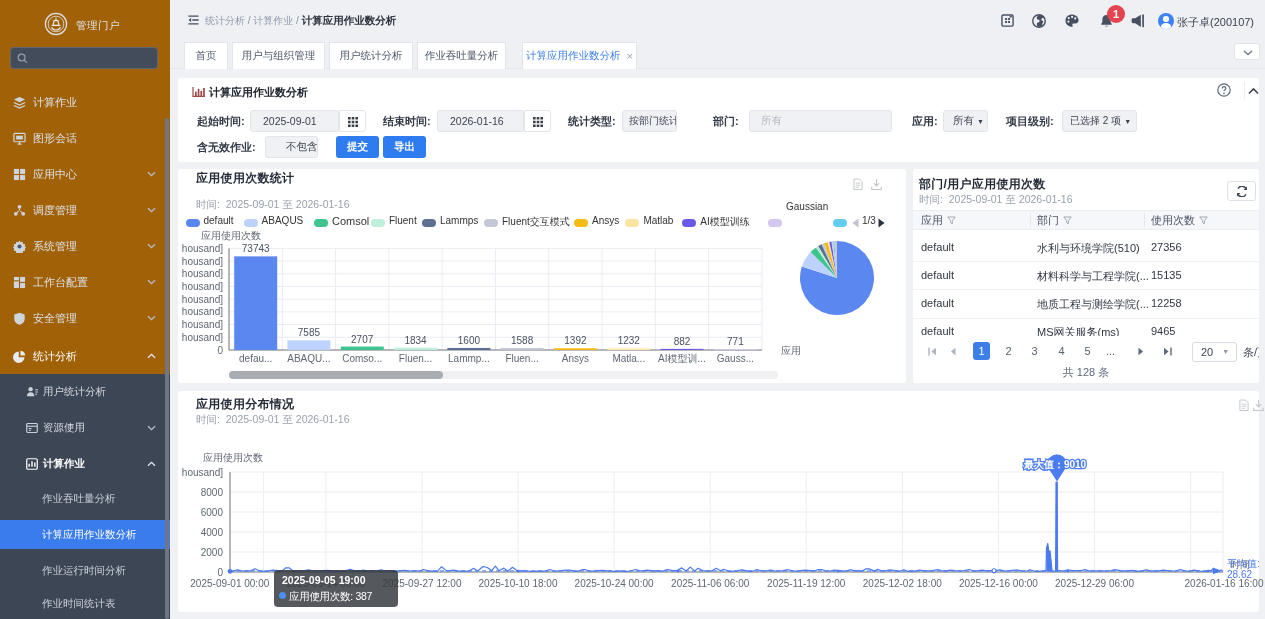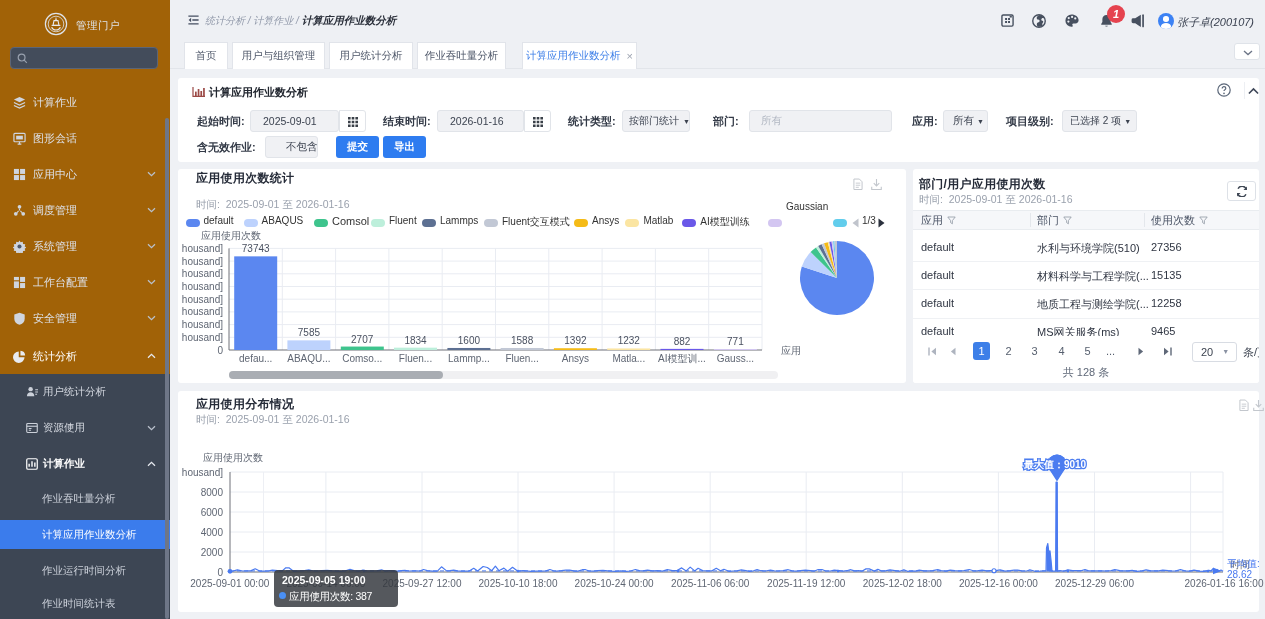--- a/index.html
+++ b/index.html
@@ -10,21 +10,21 @@
 
 #sidebar{position:absolute;left:0;top:0;width:170px;height:619px;background:#a16207;overflow:hidden;}
 #sidebar .item{position:absolute;left:0;width:170px;height:36px;display:flex;align-items:center;color:#dde1e9;font-size:11px;}
 #sidebar .item .ic{width:13px;height:13px;margin-left:13px;margin-right:7px;flex:none;}
 #sidebar .chev{position:absolute;right:14px;}
 #subwrap{position:absolute;left:0;top:374px;width:170px;height:245px;background:#3d4654;}
 .sub2{position:absolute;left:0;width:170px;height:36px;display:flex;align-items:center;color:#d6dae2;font-size:10.5px;}
 .sub2 .ic{width:12px;height:12px;margin-left:26px;margin-right:5px;flex:none;}
 .sub3{position:absolute;left:0;width:170px;height:30px;display:flex;align-items:center;color:#ccd1da;font-size:10.5px;padding-left:42px;}
 
-#topbar{position:absolute;left:170px;top:0;width:1095px;height:30px;background:#eef0f4;font-style:italic;}
+#topbar{position:absolute;left:170px;top:0;width:1095px;height:30px;background:#eef0f4;}
 #tabstrip{position:absolute;left:170px;top:30px;width:1116px;height:39px;background:#eef0f4;border-bottom:1px solid #e2e5ea;}
 .tab{position:absolute;top:12px;height:27px;background:#fff;border:1px solid #e1e4ea;border-bottom:none;font-size:10.5px;color:#4d5668;display:flex;align-items:center;justify-content:center;}
 
 .panel{position:absolute;background:#fff;border-radius:3px;}
 .ptitle{font-size:12px;font-weight:bold;color:#252b38;letter-spacing:.3px;}
 .psub{font-size:10.5px;color:#9aa1ad;}
 .lab{font-weight:bold;font-size:11px;color:#333a47;}
 .ibox{position:absolute;white-space:nowrap;overflow:hidden;height:22px;background:#f0f1f4;border:1px solid #e1e4e9;border-radius:3px;font-size:10.5px;color:#3c4350;display:flex;align-items:center;}
 .btn{position:absolute;height:22px;background:#2e7cf0;border-radius:3px;color:#fff;font-size:10.5px;font-weight:bold;display:flex;align-items:center;justify-content:center;}
 .pgnum{position:absolute;top:173px;width:17px;height:18px;font-size:11px;color:#565f6e;text-align:center;line-height:18px;}
@@ -247,21 +247,21 @@
       </svg>
   </div>
   <div class="abs lab" style="left:205px;top:36px;">结束时间:</div>
   <div class="ibox" style="left:259px;top:32px;width:87px;padding-left:12px;">2026-01-16</div>
   <div class="abs" style="left:346px;top:32px;width:27px;height:22px;background:#fff;border:1px solid #e1e4e9;border-radius:0 3px 3px 0;">
     <svg class="abs" style="left:8px;top:6px;" width="10" height="10" viewBox="0 0 10 10">
         <path d="M0 0h2.6v2.6H0zM3.7 0h2.6v2.6H3.7zM7.4 0h2.6v2.6H7.4zM0 3.7h2.6v2.6H0zM3.7 3.7h2.6v2.6H3.7zM7.4 3.7h2.6v2.6H7.4zM0 7.4h2.6v2.6H0zM3.7 7.4h2.6v2.6H3.7zM7.4 7.4h2.6v2.6H7.4z" fill="#3a4048"></path>
       </svg>
   </div>
   <div class="abs lab" style="left:390px;top:36px;">统计类型:</div>
-  <div class="ibox" style="left:444px;top:32px;width:68px;padding-left:6px;font-size:10px;">按部门统计<span style="margin-left:4px;font-size:7px;color:#3c4350;">▼</span></div>
+  <div class="ibox" style="left:444px;top:32px;width:55px;padding-left:6px;font-size:10px;">按部门统计<span style="margin-left:4px;font-size:7px;color:#3c4350;">▼</span></div>
   <div class="abs lab" style="left:535px;top:36px;">部门:</div>
   <div class="ibox" style="left:571px;top:32px;width:143px;padding-left:11px;color:#b1b7c2;">所有</div>
   <div class="abs lab" style="left:734px;top:36px;">应用:</div>
   <div class="ibox" style="left:765px;top:32px;width:45px;padding-left:9px;">所有<span style="margin-left:3px;font-size:7px;color:#3c4350;">▼</span></div>
   <div class="abs lab" style="left:828px;top:36px;">项目级别:</div>
   <div class="ibox" style="left:884px;top:32px;width:75px;padding-left:7px;font-size:10px;">已选择 2 项<span style="margin-left:3px;font-size:7px;color:#3c4350;">▼</span></div>
 
   <div class="abs lab" style="left:19px;top:62px;">含无效作业:</div>
   <div class="ibox" style="left:87px;top:58px;width:53px;padding-left:20px;">不包含<span style="margin-left:3px;font-size:7px;color:#3c4350;">▼</span></div>
   <div class="btn" style="left:158px;top:58px;width:43px;">提交</div>

